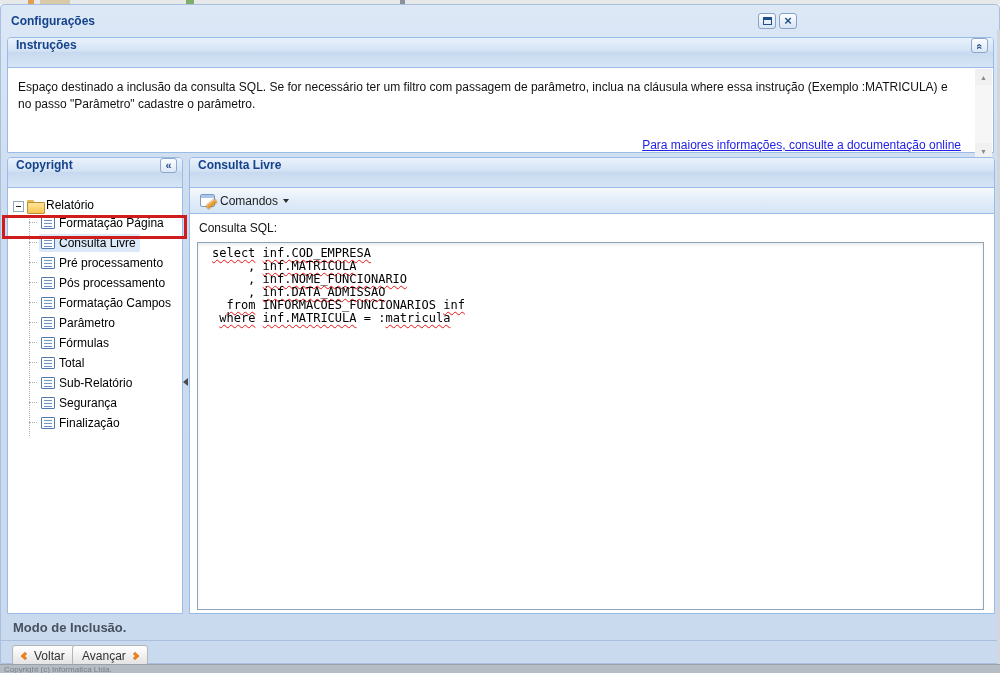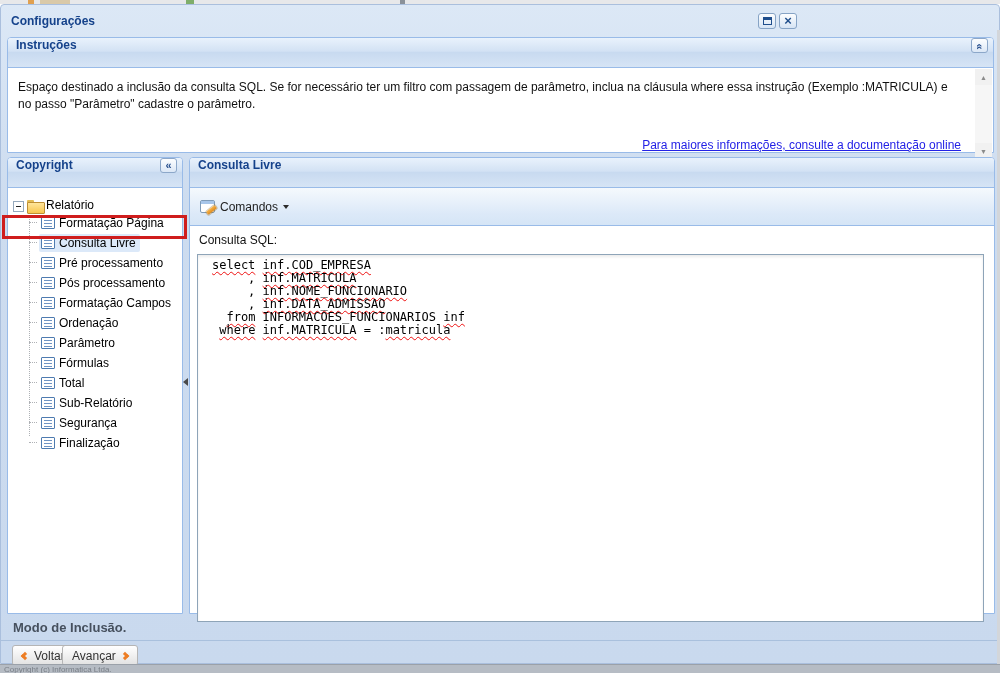--- a/index.html
+++ b/index.html
@@ -71,21 +71,21 @@
   .ficon::before { content:""; position:absolute; left:2px; top:2px; right:2px; height:8px;
     background:repeating-linear-gradient(to bottom,#6f94c4 0,#6f94c4 1px,transparent 1px,transparent 3px); }
 
   
   #splitter { position:absolute; left:182px; top:152px; width:6px; height:457px; cursor:col-resize; }
   #mini-collapse { position:absolute; left:0px; top:221px; width:0; height:0; cursor:pointer;
     border-right:5px solid #4a4a4a; border-top:4px solid transparent; border-bottom:4px solid transparent; }
 
   
   #main-panel { left:188px; top:152px; width:806px; height:457px; }
-  #toolbar { height:38px; background:linear-gradient(#f5f9fd,#dce9f8 70%,#d5e5f6);
+  #toolbar { height:26px; background:linear-gradient(#f5f9fd,#dce9f8 70%,#d5e5f6);
     border-bottom:1px solid #99bbe8; display:flex; align-items:center; padding:4px 4px; }
   #btn-comandos { display:inline-flex; align-items:center; gap:5px; padding:2px 6px; border-radius:3px;
     cursor:pointer; font-size:12px; color:#222; }
   .cmd-icon { position:relative; width:15px; height:13px; background:#fff; border:1px solid #7f9bb8; border-radius:2px; }
   .cmd-icon::before { content:""; position:absolute; left:0; top:0; right:0; height:3px; background:#a8c6ea; }
   .cmd-icon::after { content:""; position:absolute; right:-3px; bottom:0px; width:11px; height:4px;
     background:linear-gradient(#f7b64e,#dd8a1e); transform:rotate(-38deg); border-radius:1px;
     box-shadow:0 0 0 1px rgba(150,100,20,.35); }
   .caret { width:0; height:0; border-left:3px solid transparent; border-right:3px solid transparent;
     border-top:4px solid #2b2b2b; }
@@ -98,21 +98,21 @@
   .sp { text-decoration:underline; text-decoration-style:wavy; text-decoration-color:#e11;
     text-decoration-thickness:1px; text-decoration-skip-ink:none; text-underline-offset:2px; }
 
   
   #statusbar { position:absolute; left:12px; top:615px; font-size:13px; font-weight:bold; color:#46505e; }
   #status-sep { position:absolute; left:0px; top:635px; width:1000px; height:1px; background:#a9c0dd; }
   .nav-btn { position:absolute; top:640px; height:21px; display:inline-flex; align-items:center; gap:6px;
     padding:0 9px; background:linear-gradient(#ffffff,#e2e2e2); border:1px solid #b5b5b5; border-radius:3px;
     font-family:"Liberation Sans", sans-serif; font-size:12px; color:#333; cursor:pointer; }
   #btn-voltar { left:11px; }
-  #btn-avancar { left:61px; }
+  #btn-avancar { left:71px; }
   .chev { width:6px; height:6px; display:inline-block; }
   .chev.left  { border-left:3px solid #ed7d23; border-bottom:3px solid #ed7d23; transform:rotate(45deg); }
   .chev.right { border-left:3px solid #ed7d23; border-bottom:3px solid #ed7d23; transform:rotate(-135deg); }
 
   
   #annotation { position:absolute; left:2px; top:215px; width:185px; height:24px;
     border:3px solid #cf1d1d; z-index:50; pointer-events:none; }
 </style>
 </head>
 <body>
@@ -190,26 +190,20 @@
         <div class="trow child">
           <span class="node">
             <span class="ficon"></span>
             <span class="tlabel">Pós processamento</span>
           </span>
         </div>
         <div class="trow child">
           <span class="node">
             <span class="ficon"></span>
             <span class="tlabel">Formatação Campos</span>
-          </span>
-        </div>
-        <div class="trow child">
-          <span class="node">
-            <span class="ficon"></span>
-            <span class="tlabel">Ordenação</span>
           </span>
         </div>
         <div class="trow child">
           <span class="node">
             <span class="ficon"></span>
             <span class="tlabel">Parâmetro</span>
           </span>
         </div>
         <div class="trow child">
           <span class="node">

